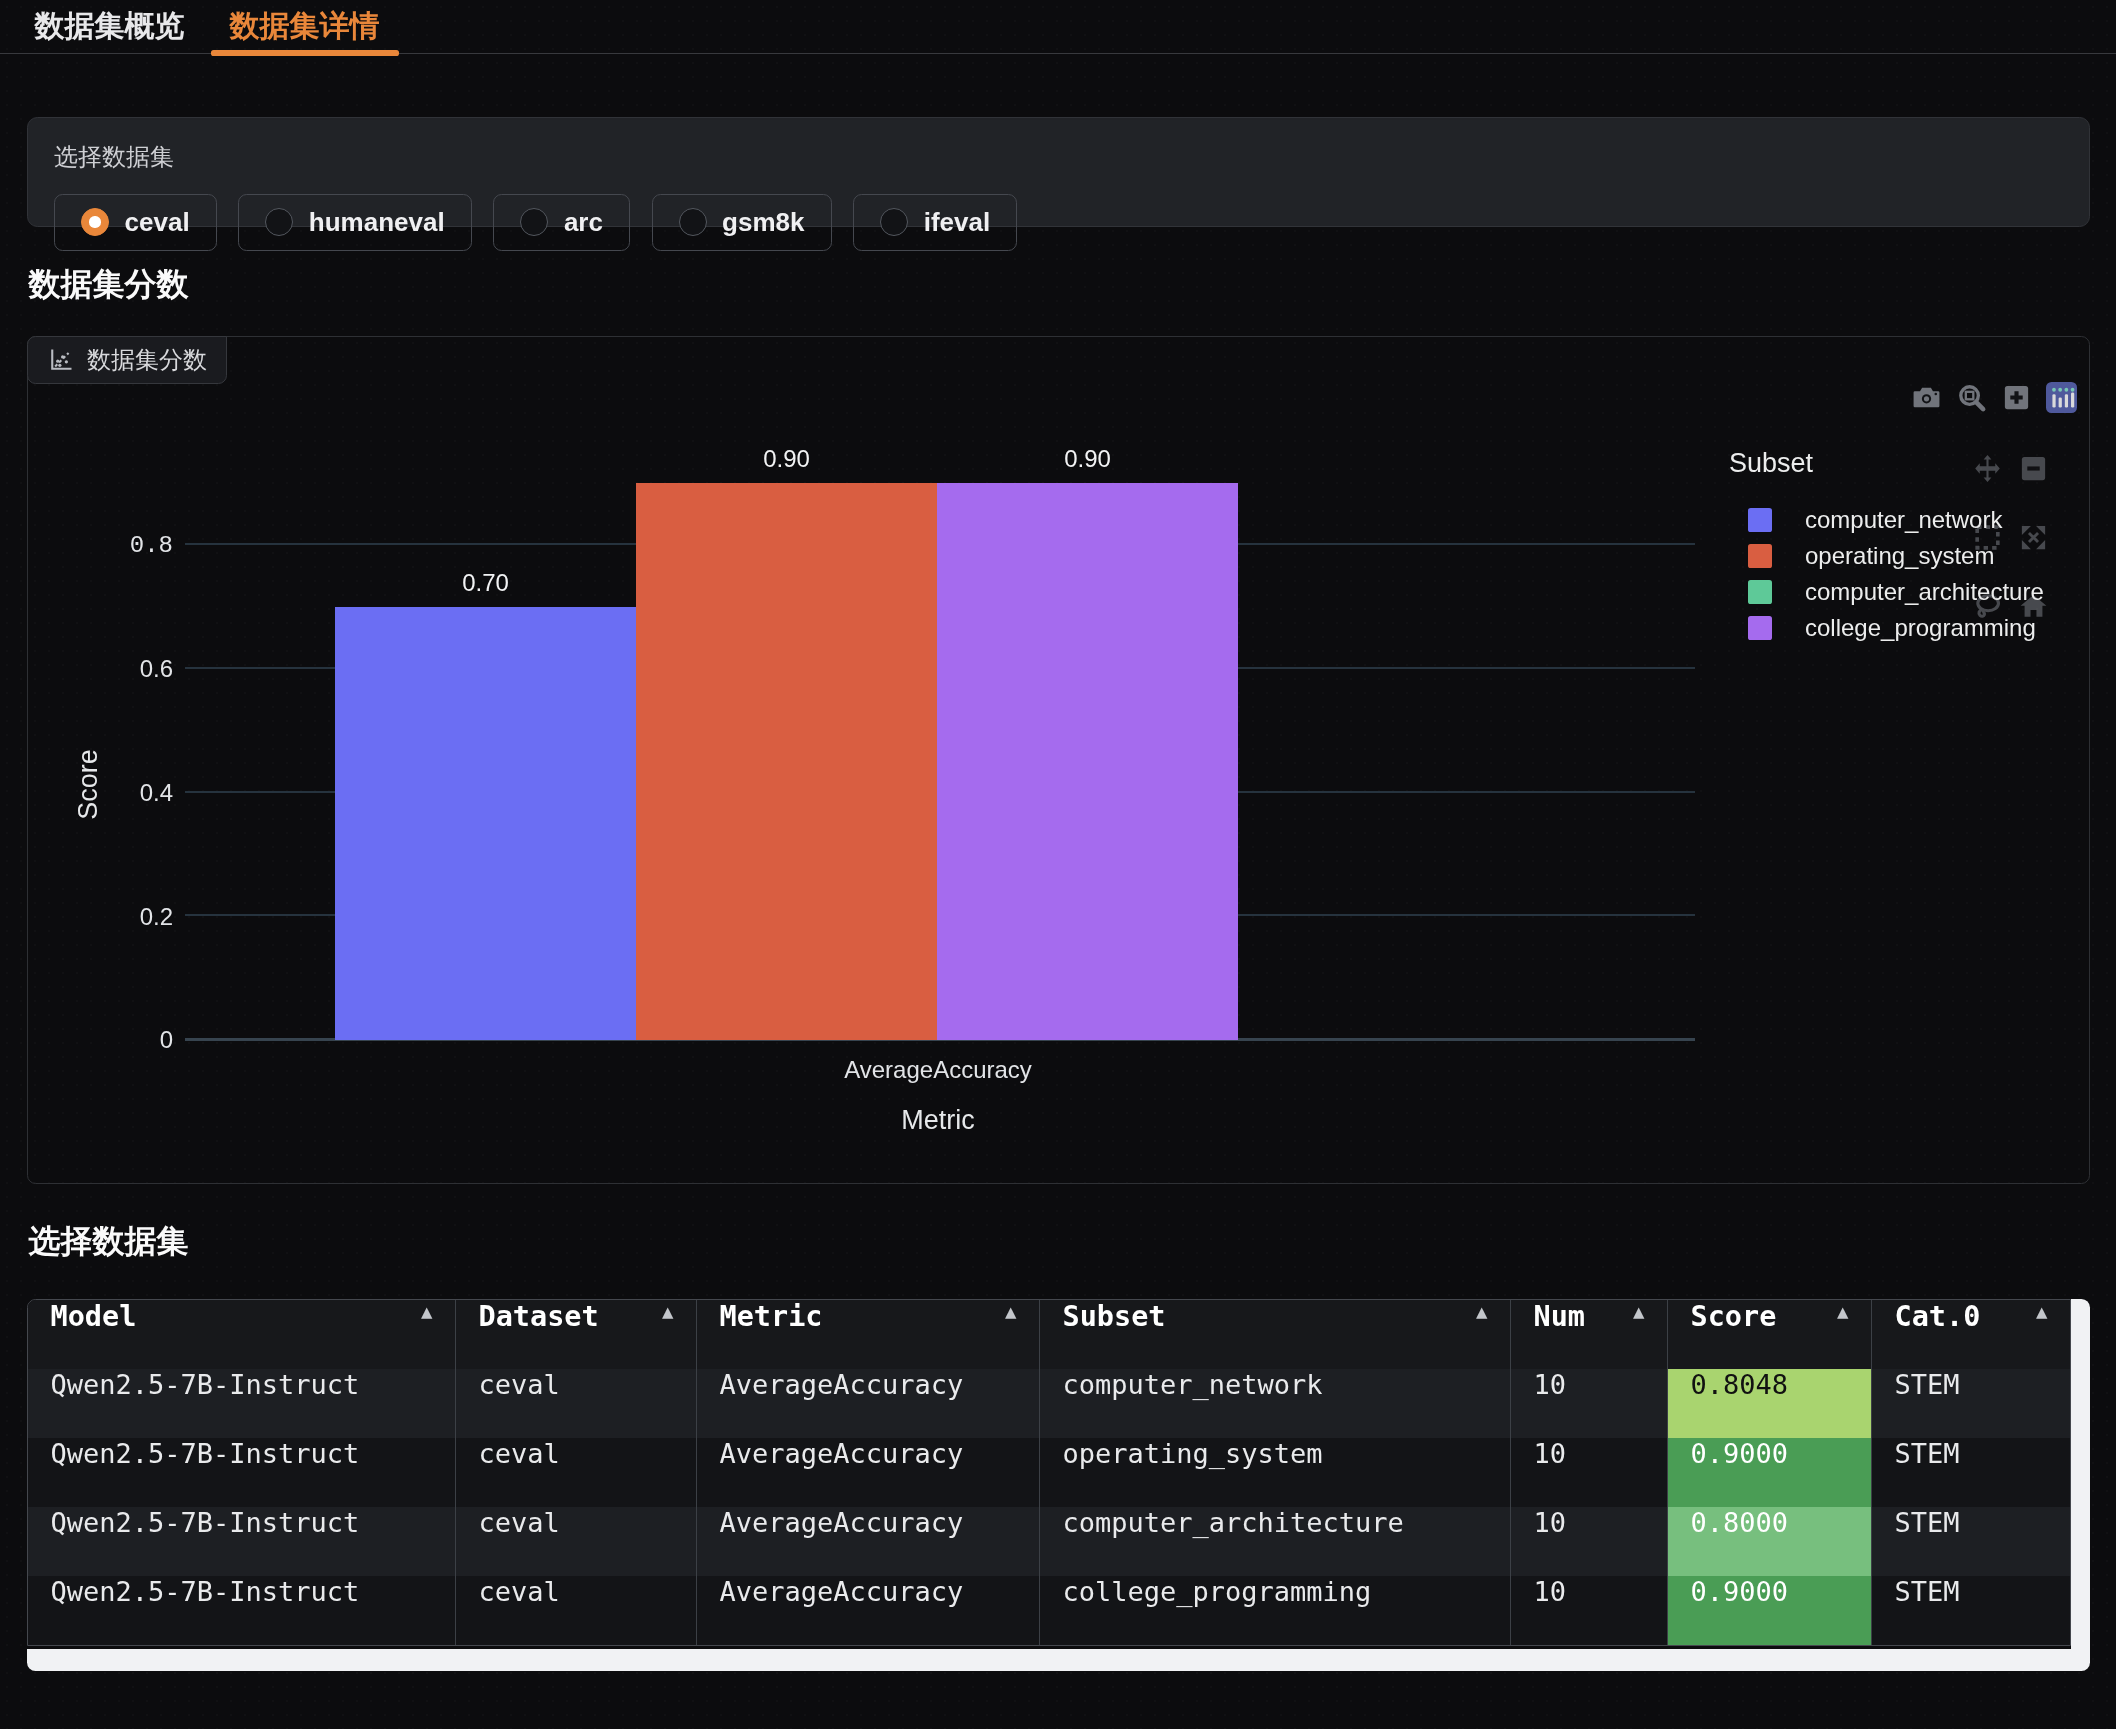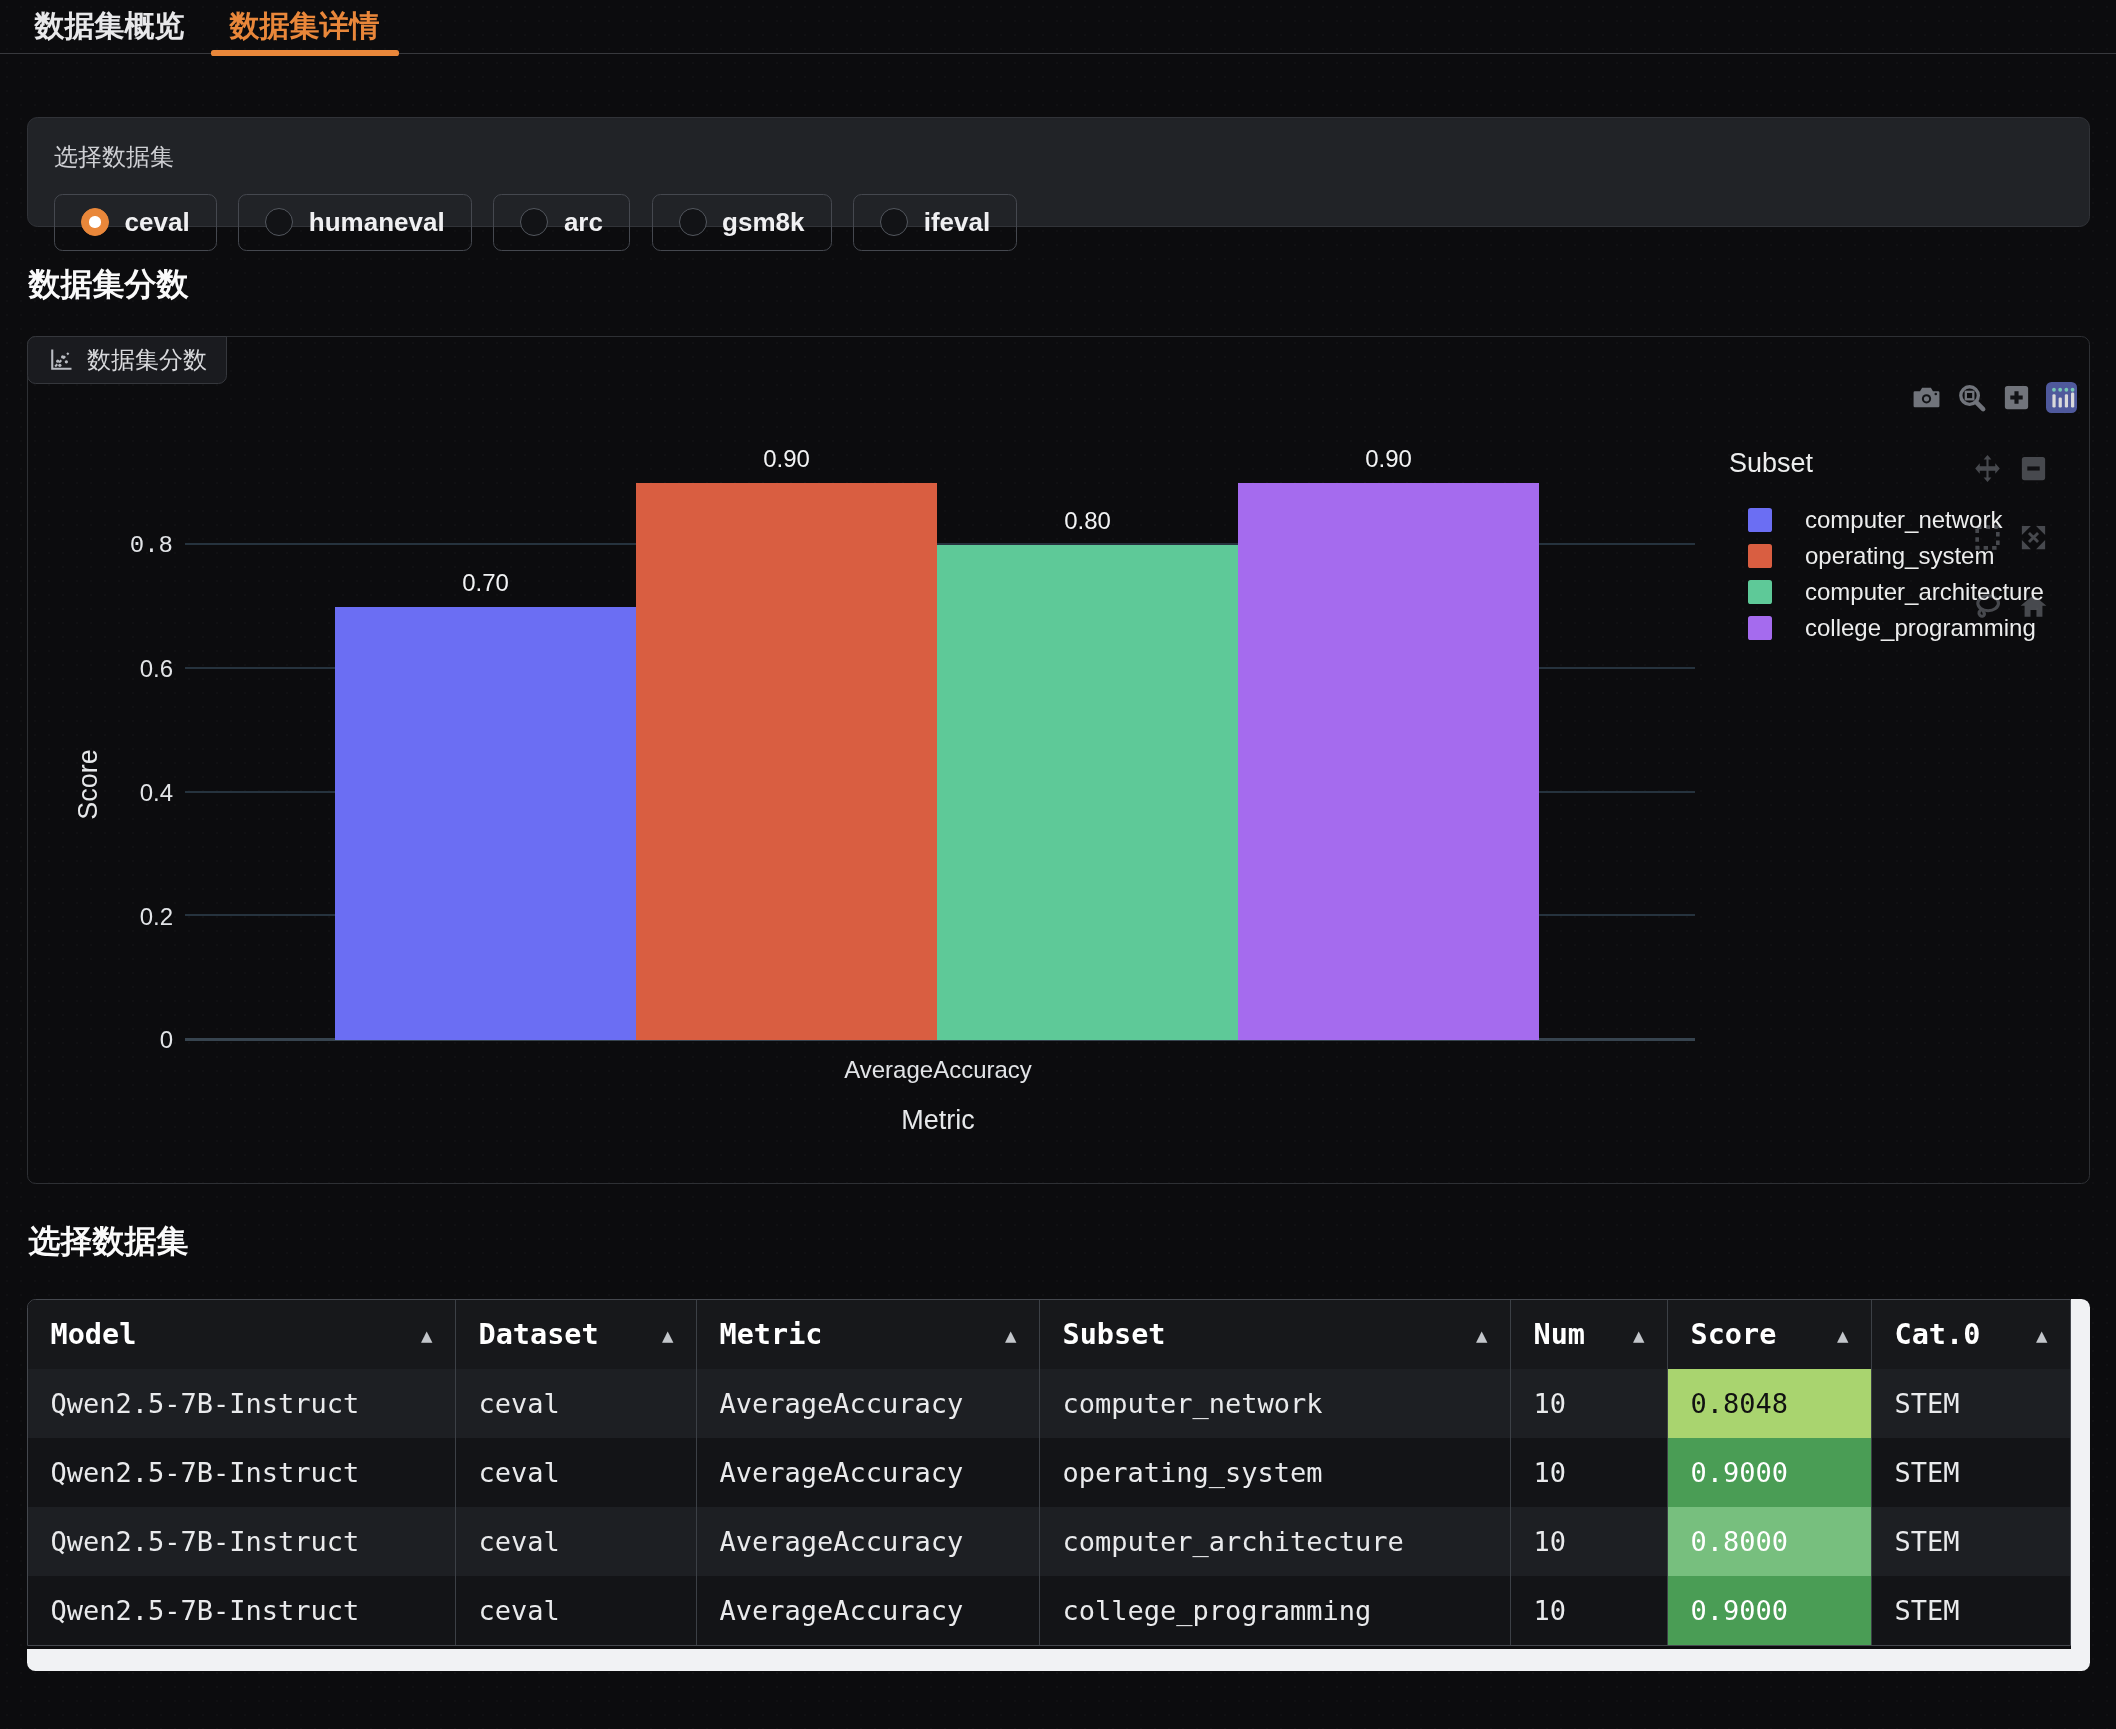--- a/index.html
+++ b/index.html
@@ -52,21 +52,21 @@
   .bar-label { position:absolute; top:-38px; left:0; width:100%; text-align:center; font-size:24px; color:#f2f3f4; }
   .ytick { position:absolute; left:0; width:145px; text-align:right; font-size:24px; color:#e2e4e7; line-height:29px; }
   .ylabel { position:absolute; left:-26px; top:432px; width:173px; text-align:center; font-size:27px; color:#e6e8ea; transform:rotate(-90deg); }
   .xtick { position:absolute; left:737px; top:719px; width:346px; text-align:center; font-size:24px; color:#e2e4e7; }
   .xlabel { position:absolute; left:737px; top:768px; width:346px; text-align:center; font-size:27px; color:#e6e8ea; }
   
   .table-outer { position:relative; margin:40px 27px 0; width:2063px; height:372px; }
   .table-grid { position:absolute; left:0; top:0; right:19px; border:0.9px solid #45484e; border-radius:8.6px 0 0 0; overflow:hidden; font-family:"DejaVu Sans Mono","Liberation Mono",monospace; }
   .trow { display:flex; }
   .thead .cell { height:66px; font-size:28.5px; font-weight:700; color:#ffffff; background:#17181b; justify-content:space-between; }
-  .cell { display:flex; align-items:center; padding:0 22.5px; border-right:0.9px solid #3c4046; font-size:27px; color:#e9eaec; overflow:hidden; white-space:nowrap; }
+  .cell { display:flex; padding:0 22.5px; border-right:0.9px solid #3c4046; font-size:27px; color:#e9eaec; overflow:hidden; white-space:nowrap; }
   .cell:last-child { border-right:none; }
   .trow .cell { height:69px; }
   .trow.odd  { background:#1d1f23; }
   .trow.even { background:#131417; }
   .sort-arrow { font-size:19px; color:#c3c6cb; margin-left:17.3px; }
   .c0{width:428px;} .c1{width:241px;} .c2{width:343px;} .c3{width:471px;} .c4{width:157px;} .c5{width:204px;} .c6{width:198px; flex:1;}
   .vscroll { position:absolute; top:0; right:0; bottom:22.5px; width:19px; background:#f1f2f4; border-radius:0 8.6px 0 0; cursor:pointer; }
   .hscroll { position:absolute; left:0; right:0; bottom:0; height:22.5px; background:#f1f2f4; border-radius:0 0 8.6px 8.6px; cursor:pointer; }
 </style>
 </head>
@@ -227,23 +227,20 @@
       <div class="gridline" style="bottom: 371px;"></div>
       <div class="gridline" style="bottom: 495px;"></div>
       <div class="zeroline"></div>
       <div class="bars">
         <div class="bar" style="height: 433px; background: rgb(107, 110, 243);">
           <div class="bar-label">0.70</div>
         </div>
         <div class="bar" style="height: 557px; background: rgb(217, 94, 65);">
           <div class="bar-label">0.90</div>
         </div>
-        <div class="bar" style="height: 495px; background: rgb(94, 201, 152);">
-          <div class="bar-label">0.80</div>
-        </div>
         <div class="bar" style="height: 557px; background: rgb(165, 107, 238);">
           <div class="bar-label">0.90</div>
         </div>
       </div>
     </div>
   <div id="ytick-wrap">
       <div class="ytick" style="position: absolute; top: 688px;">0</div>
       <div class="ytick" style="position: absolute; top: 565px;">0.2</div>
       <div class="ytick" style="position: absolute; top: 441px;">0.4</div>
       <div class="ytick" style="position: absolute; top: 317px;">0.6</div>

